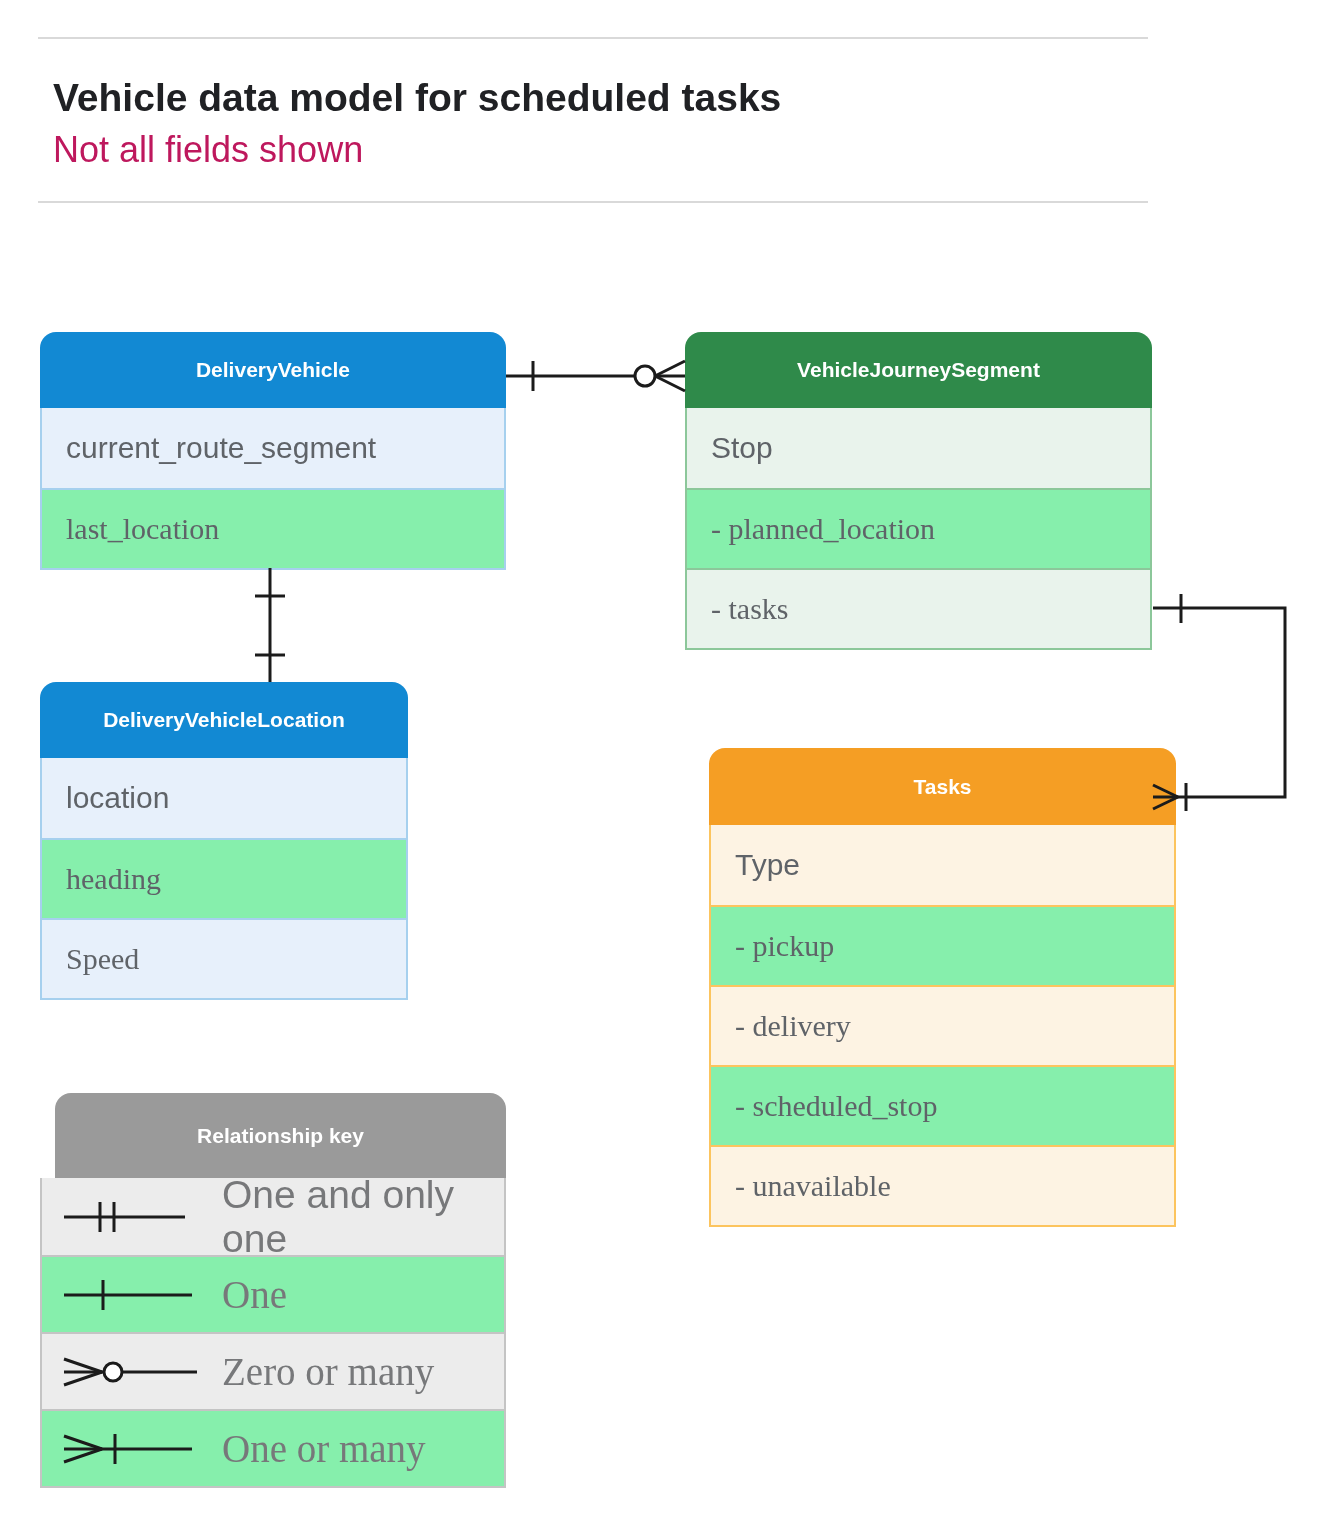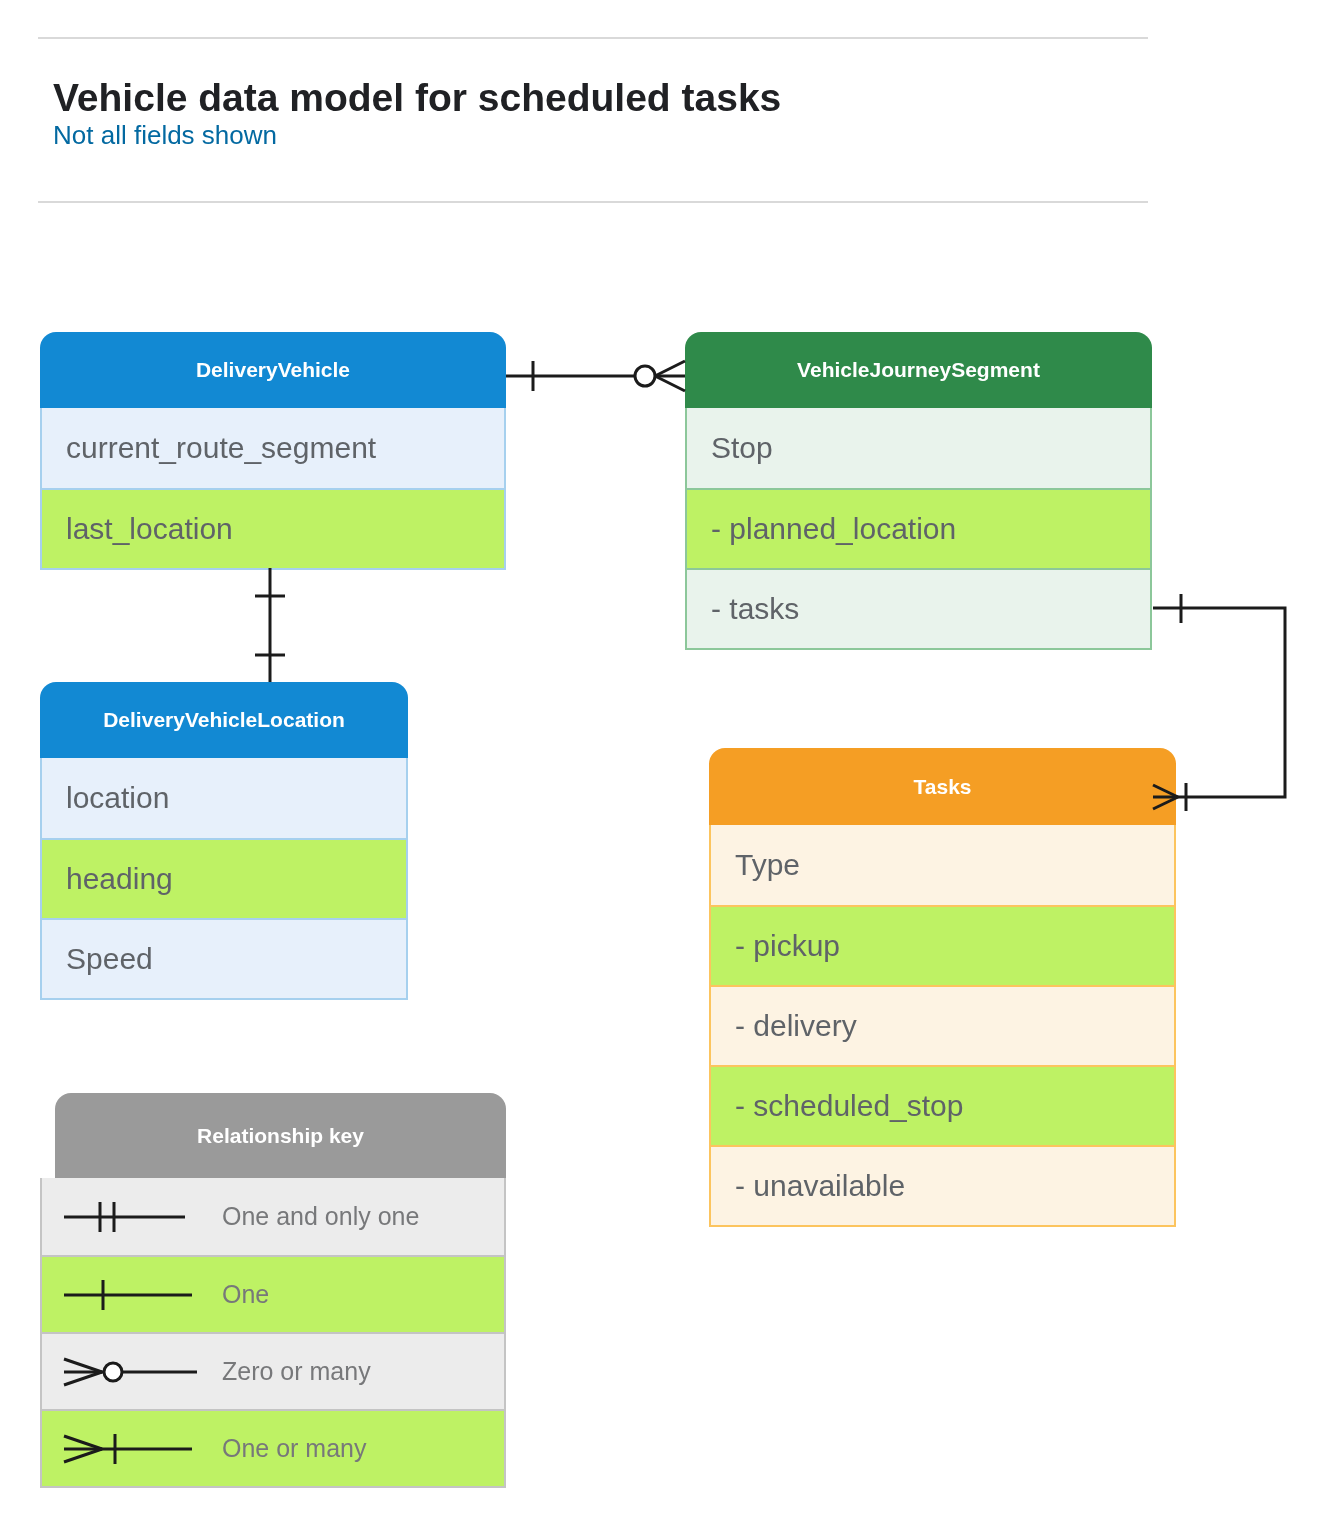--- a/index.html
+++ b/index.html
@@ -5,44 +5,44 @@
   html,body { margin:0; padding:0; background:#ffffff; }
   .page {
     position:relative; width:1325px; height:1530px; background:#ffffff;
     font-family:"Liberation Sans", sans-serif; overflow:hidden;border-radius:28px;
   }
   .rule { position:absolute; height:2px; background:#d9d9d9; }
   .title {
     position:absolute; left:53px; top:76px; font-size:39px; font-weight:bold;
     color:#202124; letter-spacing:0;
   }
-  .subtitle { position:absolute; left:53px; top:120px; font-size:26px; color:#0369a1; }
+  .subtitle { position:absolute; left:53px; top:129px; font-size:36px; color:#be185d; }
 
   .entity { position:absolute; box-sizing:border-box; }
   .entity-header {
     height:76px; display:flex; align-items:center; justify-content:center;
     border-radius:16px 16px 0 0; color:#ffffff; font-weight:bold; font-size:21px;
   }
-  .entity-body { border:2px solid var(--bdr); border-top:none; background:#bef264; }
+  .entity-body { border:2px solid var(--bdr); border-top:none; background:#86efac; }
   .entity-row {
     height:80px; display:flex; align-items:center;
     padding-left:24px; font-size:30px; color:#5f6368; box-sizing:border-box;
   }
-  .entity-row + .entity-row { border-top:2px solid var(--bdr); }
+  .entity-row + .entity-row { border-top:2px solid var(--bdr);font-family:Liberation Serif, serif; }
   .entity-row.alt { background:var(--tint); }
   .entity-row.indent { }
 
   .blue   { --hdr:#1289d3; --tint:#e7f0fb; --bdr:#a6d0ee; }
   .green  { --hdr:#2f8a4a; --tint:#e9f3ec; --bdr:#8cc79a; }
   .orange { --hdr:#f59e24; --tint:#fdf3e3; --bdr:#fcc45e; }
   .gray   { --hdr:#9a9a9a; --tint:#ececec; --bdr:#c4c4c4; }
   .entity .entity-header { background:var(--hdr); }
   .orange .entity-header { height:77px; }
 
-  .key .entity-row { height:77px; font-size:25px; color:#77787a; padding-left:0; }
+  .key .entity-row { height:77px; font-size:39px; color:#77787a; padding-left:0; }
   .key .entity-header { height:85px;margin-left:15px; }
   .key-symbol { width:180px; padding-left:18px; box-sizing:border-box; flex:0 0 auto; }
   .key-symbol svg { display:block; }
 
   .connectors { position:absolute; left:0; top:0; pointer-events:none; }
 </style>
 </head>
 <body>
 
 <div class="page">

